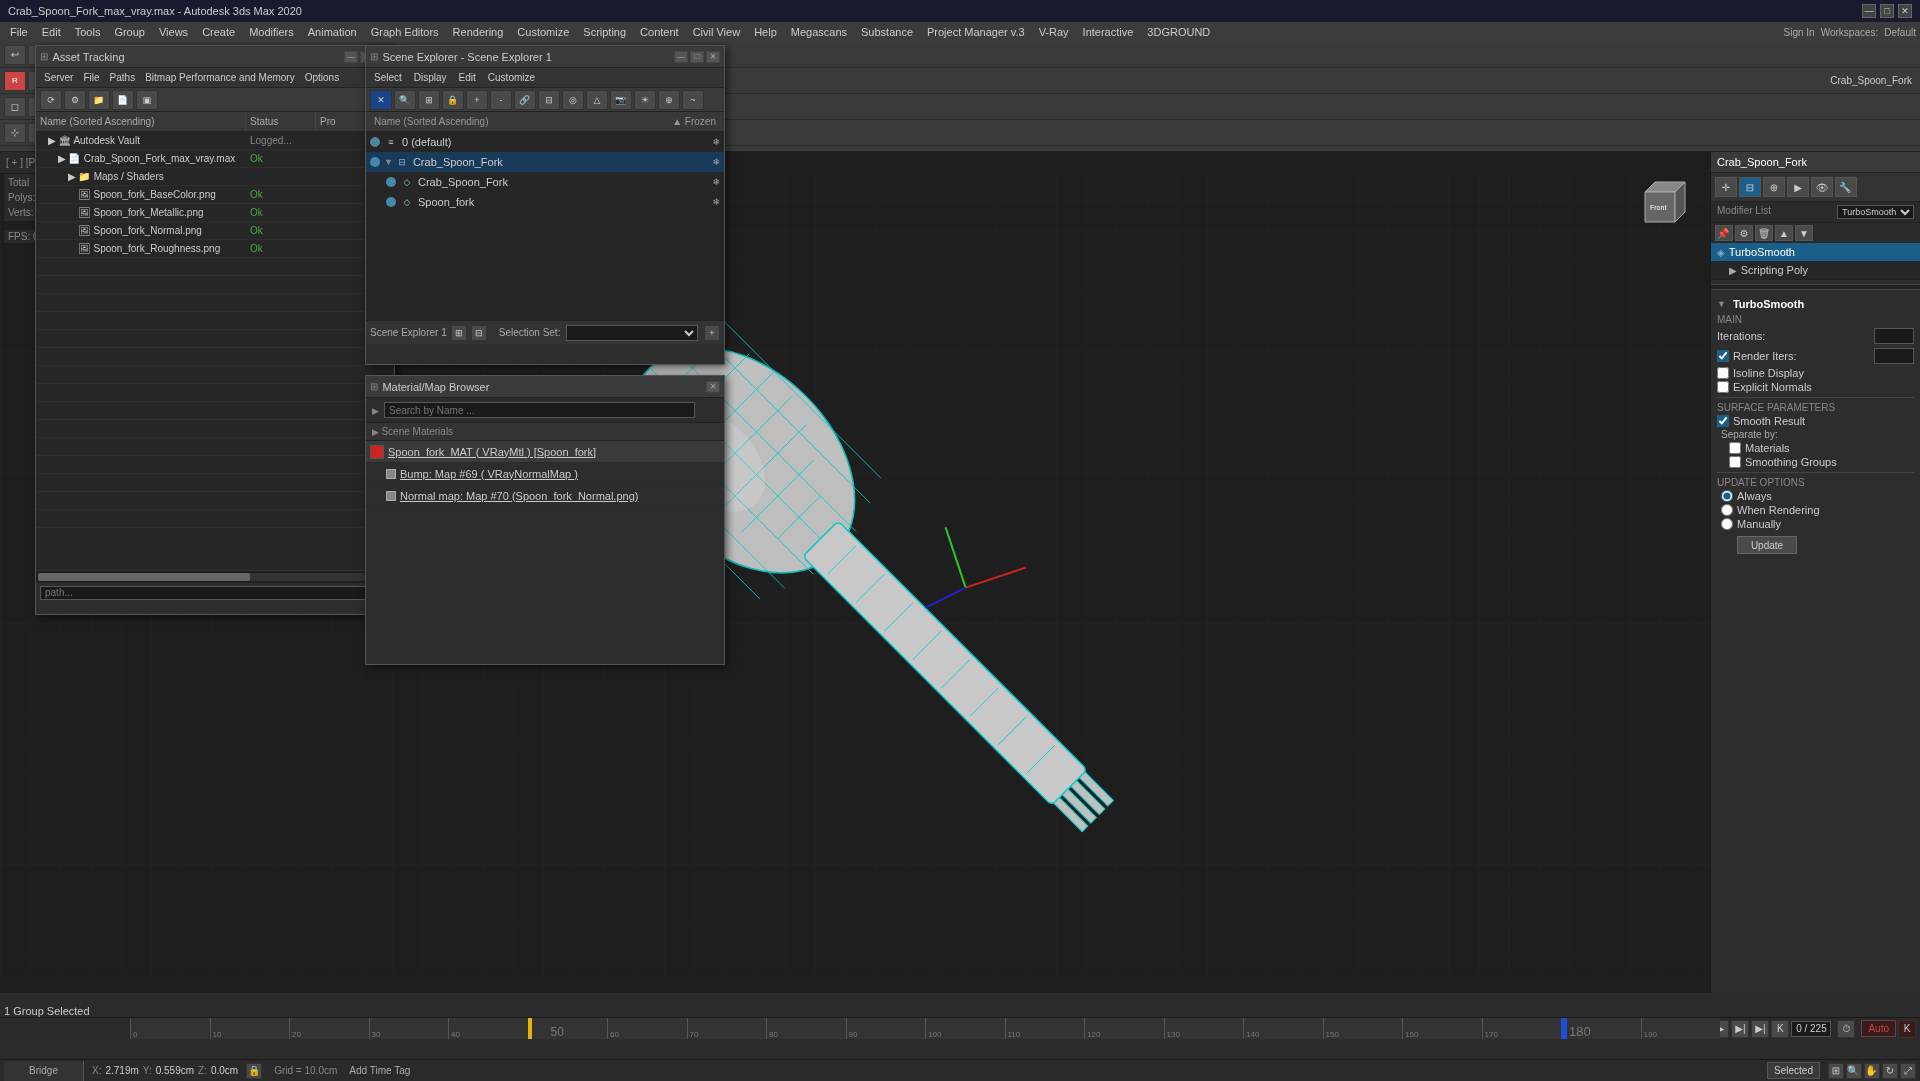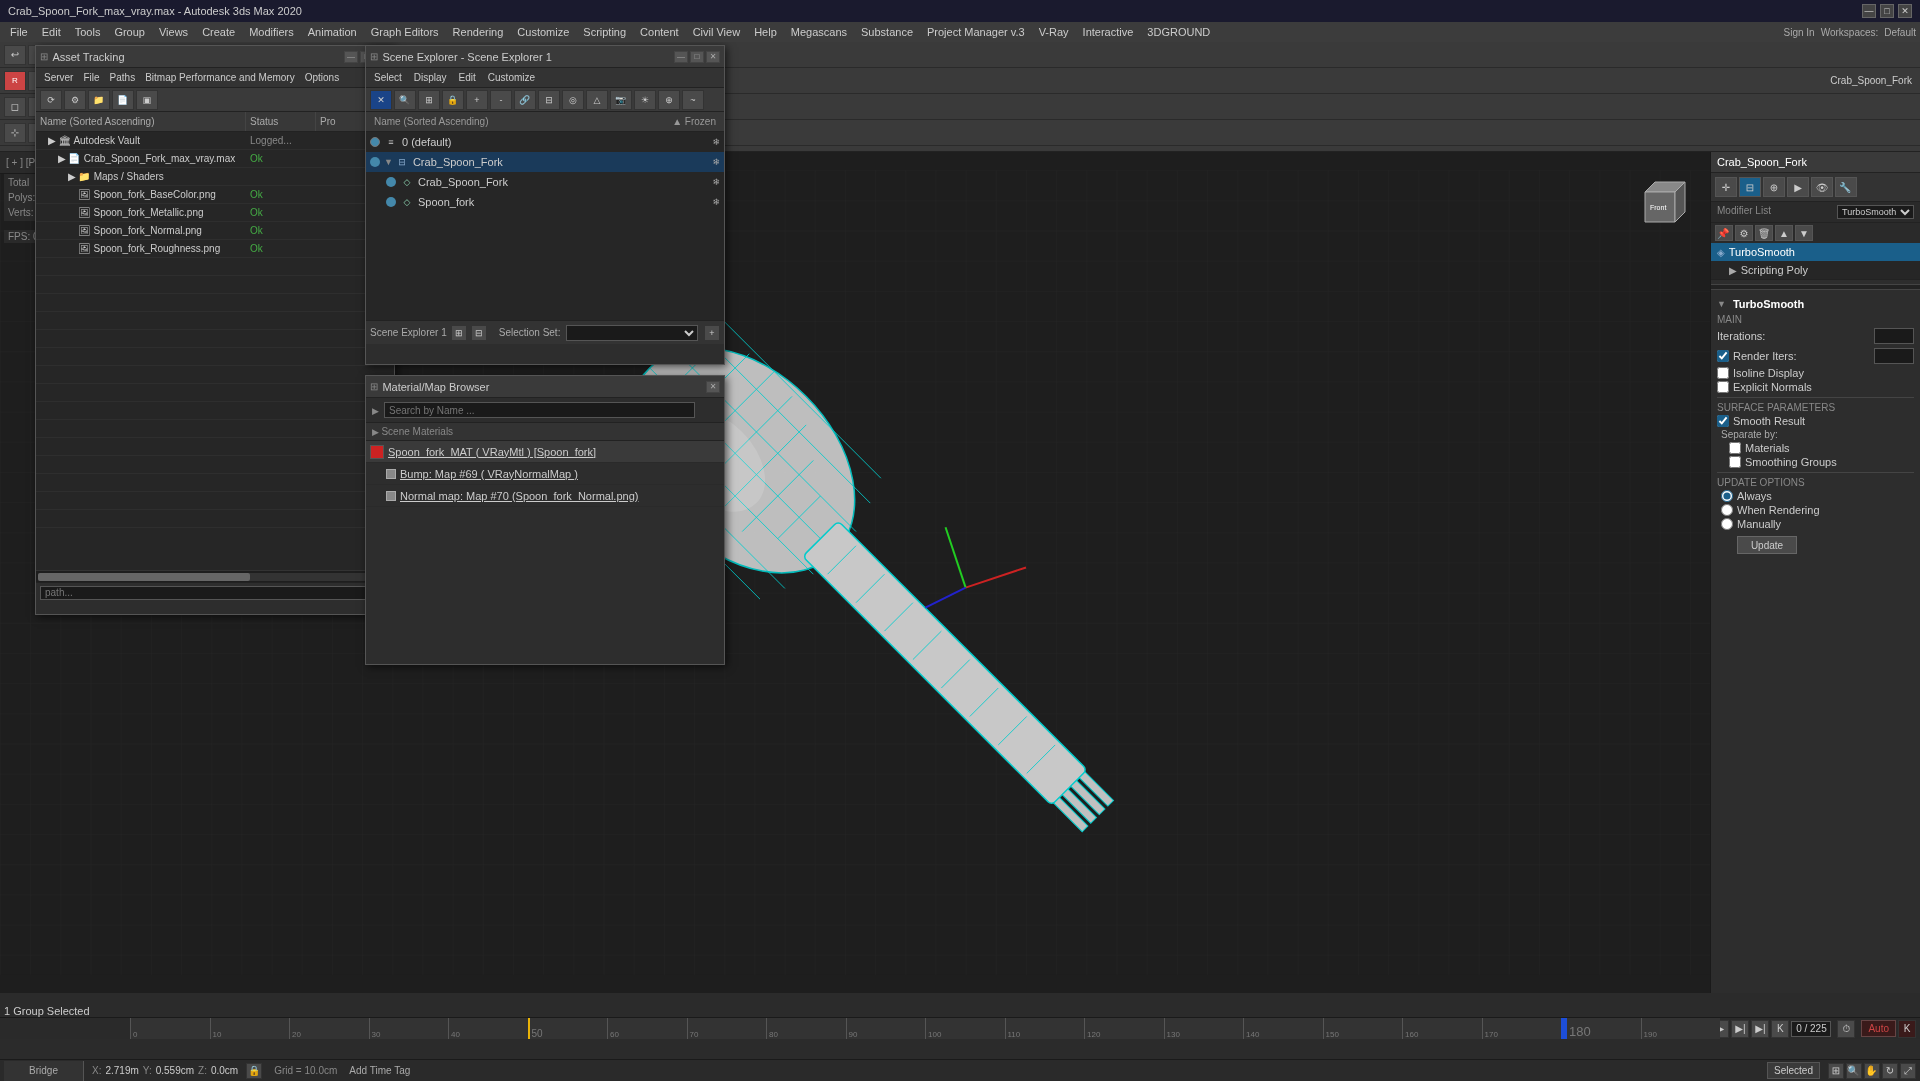--- a/index.html
+++ b/index.html
@@ -1242,21 +1242,21 @@
   </div>
 </div>
 
 <div id="timeline-ruler" style="position:absolute; bottom:42px; left:130px; right:200px; height:22px; background:#333; display:flex; align-items:flex-end; overflow:hidden; border-top:1px solid #1a1a1a;">
   <div style="display:flex;width:100%;height:100%;align-items:flex-end;">
     <div class="ruler-mark" style="width:5%;font-size:8px;color:#777;border-left:1px solid #555;padding:0 2px;height:100%;display:flex;align-items:flex-end;">0</div>
     <div class="ruler-mark" style="width:5%;font-size:8px;color:#777;border-left:1px solid #555;padding:0 2px;height:100%;display:flex;align-items:flex-end;">10</div>
     <div class="ruler-mark" style="width:5%;font-size:8px;color:#777;border-left:1px solid #555;padding:0 2px;height:100%;display:flex;align-items:flex-end;">20</div>
     <div class="ruler-mark" style="width:5%;font-size:8px;color:#777;border-left:1px solid #555;padding:0 2px;height:100%;display:flex;align-items:flex-end;">30</div>
     <div class="ruler-mark" style="width:5%;font-size:8px;color:#777;border-left:1px solid #555;padding:0 2px;height:100%;display:flex;align-items:flex-end;">40</div>
-    <div class="ruler-mark" style="width:5%;font-size:10px;color:#777;border-left:2px solid #eab308;padding:0 2px;height:100%;display:flex;align-items:flex-end;">50</div>
+    <div class="ruler-mark" style="width:5%;font-size:12px;color:#777;border-left:4px solid #eab308;padding:0 19px;height:100%;display:flex;align-items:flex-end;">50</div>
     <div class="ruler-mark" style="width:5%;font-size:8px;color:#777;border-left:1px solid #555;padding:0 2px;height:100%;display:flex;align-items:flex-end;">60</div>
     <div class="ruler-mark" style="width:5%;font-size:8px;color:#777;border-left:1px solid #555;padding:0 2px;height:100%;display:flex;align-items:flex-end;">70</div>
     <div class="ruler-mark" style="width:5%;font-size:8px;color:#777;border-left:1px solid #555;padding:0 2px;height:100%;display:flex;align-items:flex-end;">80</div>
     <div class="ruler-mark" style="width:5%;font-size:8px;color:#777;border-left:1px solid #555;padding:0 2px;height:100%;display:flex;align-items:flex-end;">90</div>
     <div class="ruler-mark" style="width:5%;font-size:8px;color:#777;border-left:1px solid #555;padding:0 2px;height:100%;display:flex;align-items:flex-end;">100</div>
     <div class="ruler-mark" style="width:5%;font-size:8px;color:#777;border-left:1px solid #555;padding:0 2px;height:100%;display:flex;align-items:flex-end;">110</div>
     <div class="ruler-mark" style="width:5%;font-size:8px;color:#777;border-left:1px solid #555;padding:0 2px;height:100%;display:flex;align-items:flex-end;">120</div>
     <div class="ruler-mark" style="width:5%;font-size:8px;color:#777;border-left:1px solid #555;padding:0 2px;height:100%;display:flex;align-items:flex-end;">130</div>
     <div class="ruler-mark" style="width:5%;font-size:8px;color:#777;border-left:1px solid #555;padding:0 2px;height:100%;display:flex;align-items:flex-end;">140</div>
     <div class="ruler-mark" style="width:5%;font-size:8px;color:#777;border-left:1px solid #555;padding:0 2px;height:100%;display:flex;align-items:flex-end;">150</div>

